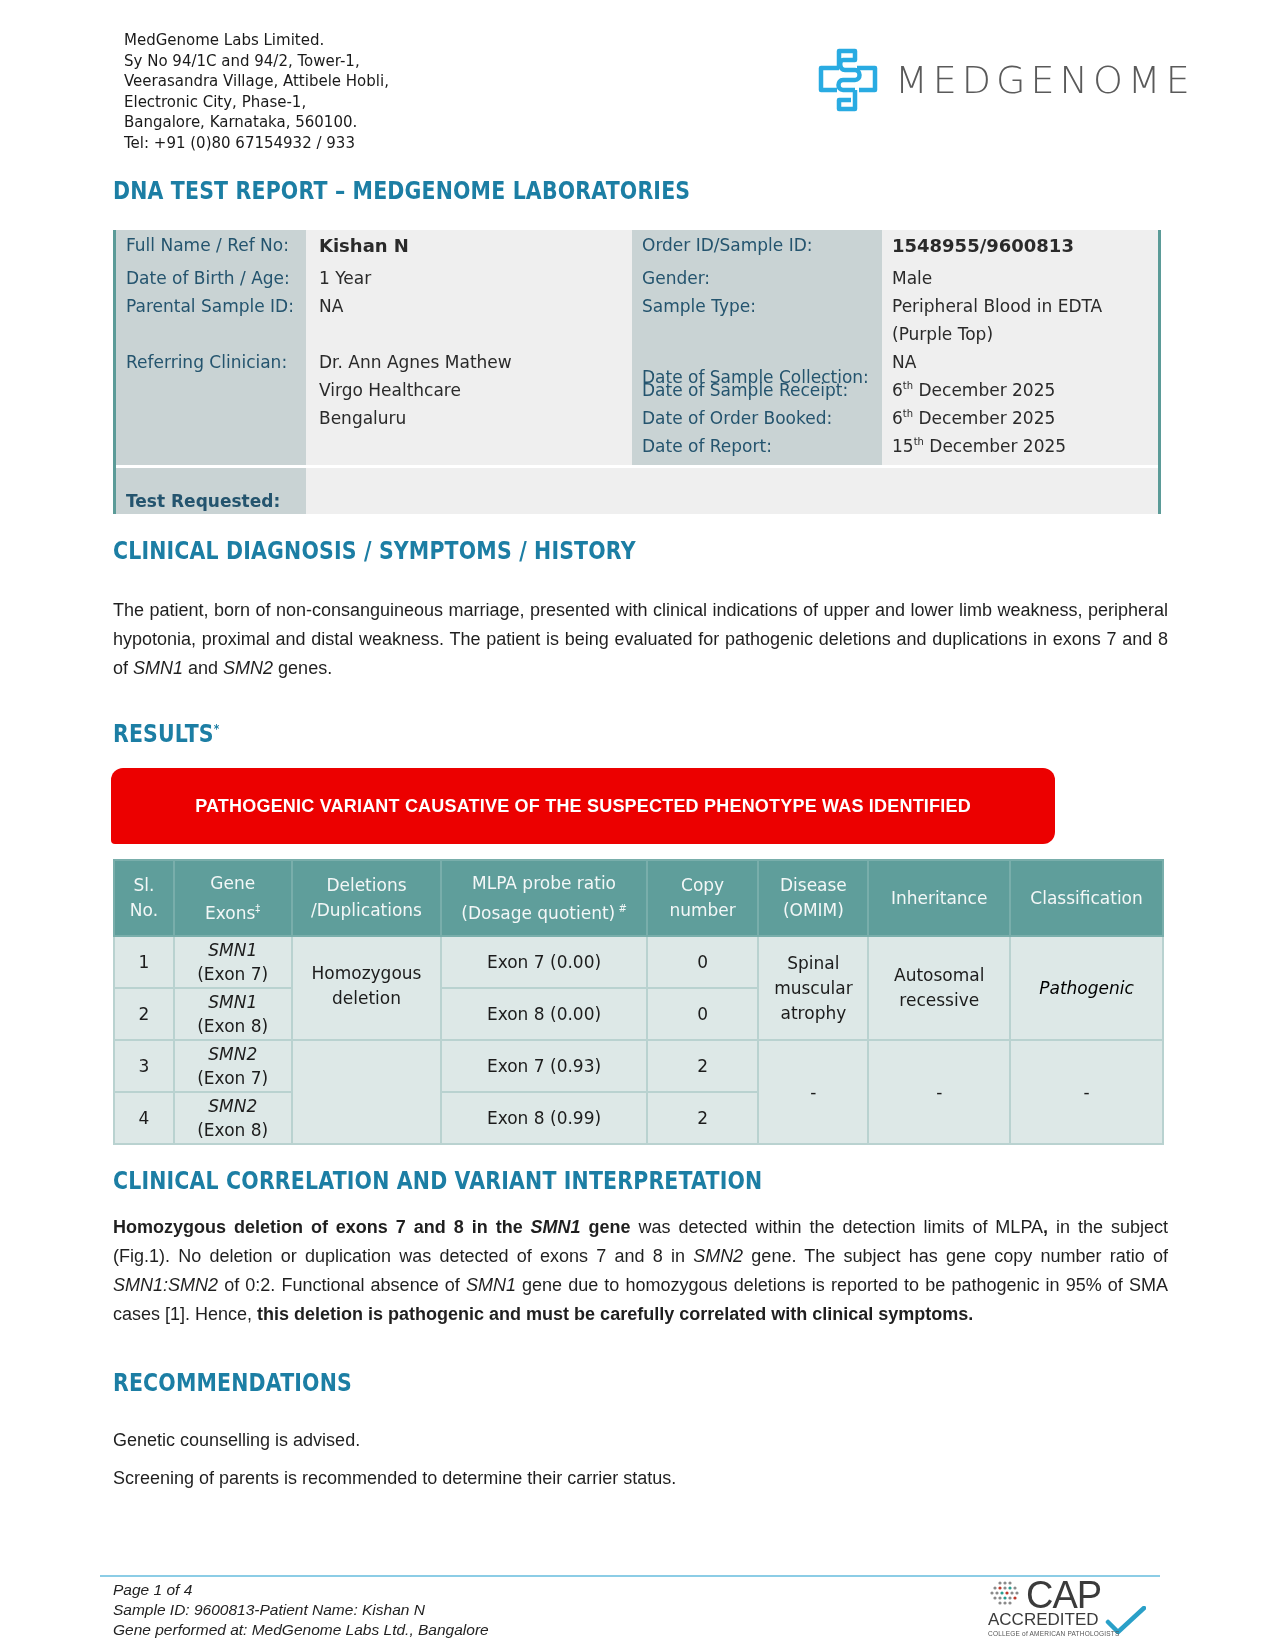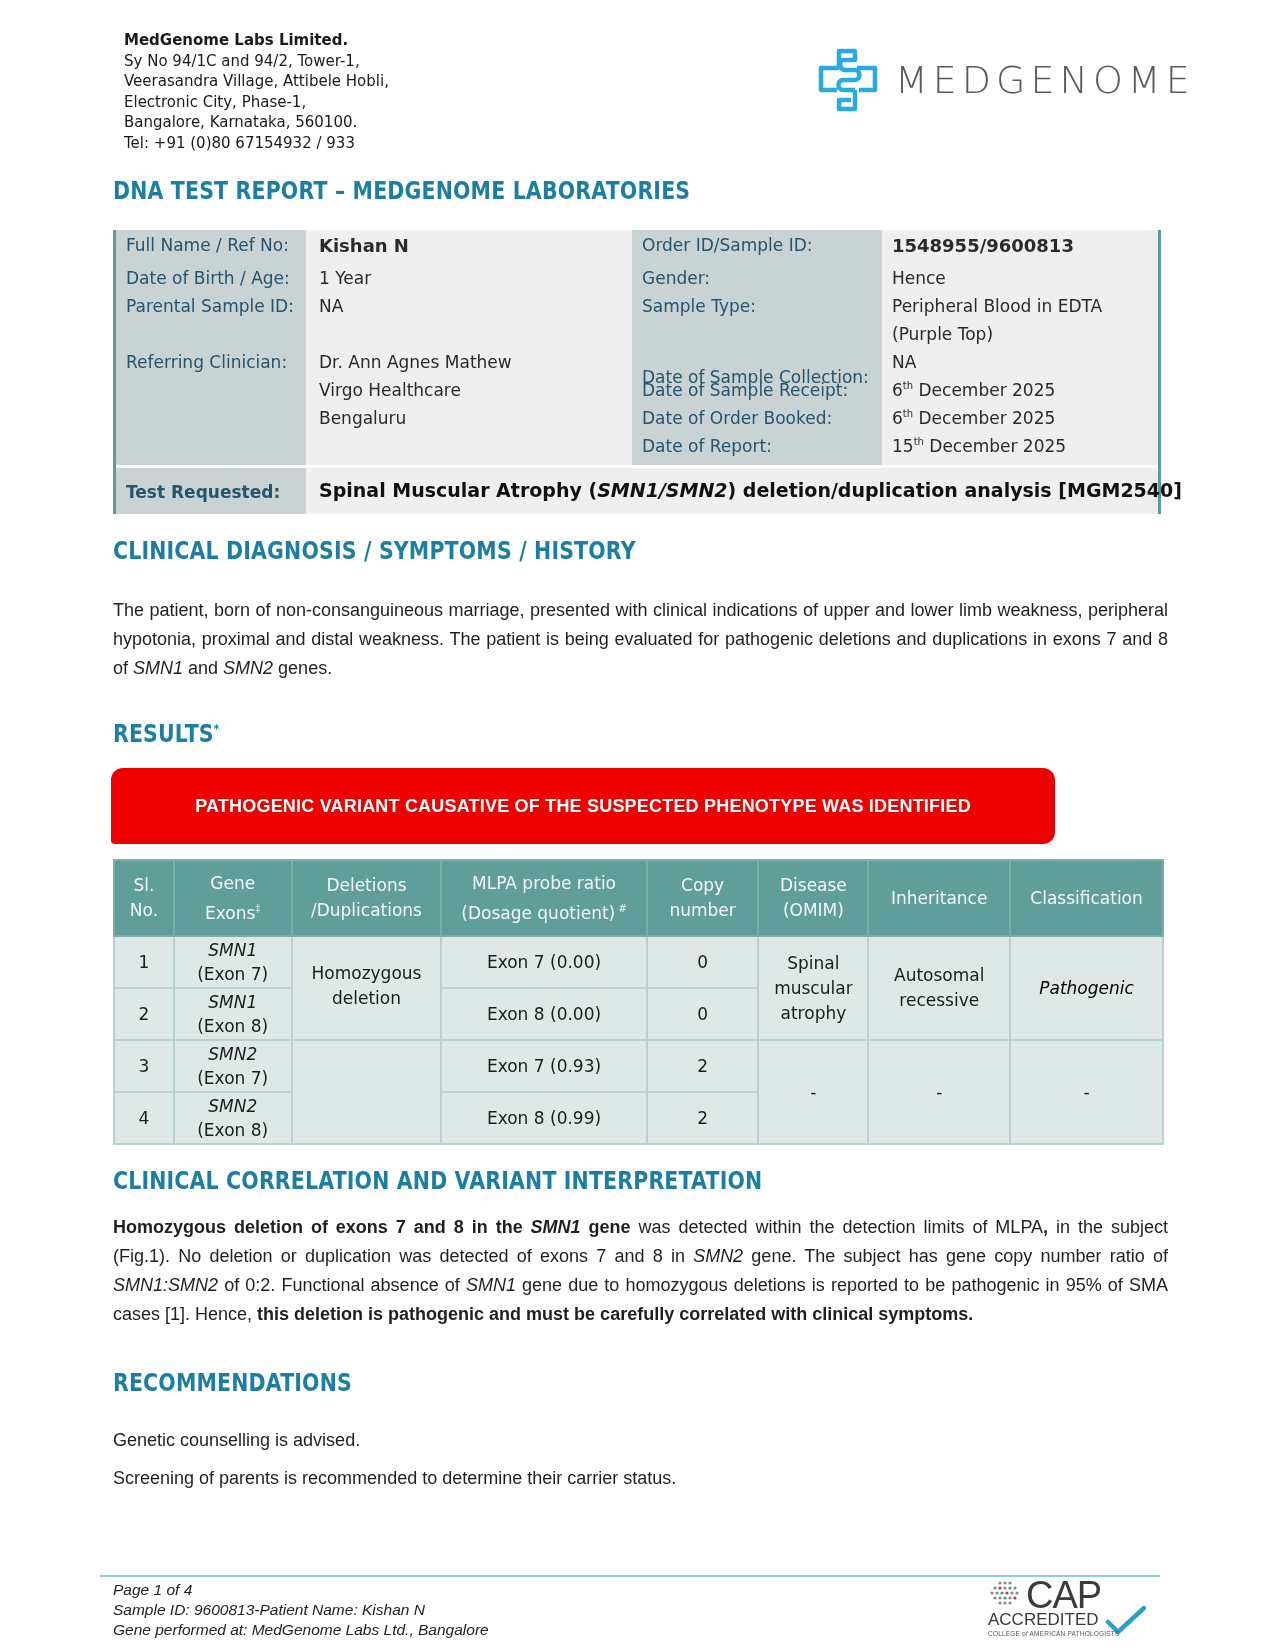--- a/index.html
+++ b/index.html
@@ -1,20 +1,20 @@
 <!DOCTYPE html>
 <html><head>
 <meta charset="utf-8">
 <style>
   * { box-sizing: border-box; margin: 0; padding: 0; }
   html, body { width: 1275px; height: 1650px; background: #ffffff; }
   body { position: relative; font-family: "DejaVu Sans", "Liberation Sans", sans-serif; color: #222; overflow: hidden; }
 
   .address { position: absolute; left: 124px; top: 30px; font-size: 15px; line-height: 20.5px; color: #1a1a1a; }
-  .address .company { font-weight: bold; }
+  .address .company { font-weight: normal; }
 
   .logo { position: absolute; left: 815px; top: 46px; display: flex; align-items: center; gap: 14px; }
   .logo-mark { width: 66px; height: 68px; }
   .logo-text { font-family: "DejaVu Sans", sans-serif; font-size: 38px; letter-spacing: 5px; color: #5a5a5a; font-weight: 300; }
 
   .h-section { position: absolute; left: 113px; font-family: "DejaVu Sans", "Liberation Sans", sans-serif; font-weight: bold; font-size: 25px; color: #1c7ea4; transform: scaleX(0.82); transform-origin: left center; white-space: nowrap; letter-spacing: 0.2px; }
   .h-title { top: 176px; }
   .h-clinical { top: 536px; }
   .h-results { top: 719px; }
   .h-correl { top: 1166px; }
@@ -24,21 +24,21 @@
   
   .info { position: absolute; left: 113px; top: 230px; width: 1048px; height: 284px; border-left: 3px solid #5b9b98; border-right: 3px solid #5b9b98; background: #efefef; }
   .info .lbl-col1 { position: absolute; left: 0; top: 0; width: 190px; height: 235px; background: #c9d3d4; }
   .info .lbl-col2 { position: absolute; left: 516px; top: 0; width: 250px; height: 235px; background: #c9d3d4; }
   .info .divider { position: absolute; left: 0; right: 0; top: 235px; height: 3px; background: #ffffff; }
   .info .lbl-col3 { position: absolute; left: 0; top: 238px; width: 190px; height: 46px; background: #c9d3d4; }
   .info .cell { position: absolute; font-size: 17px; line-height: 28px; color: #2a2a2a; white-space: nowrap; }
   .info .lbl { color: #24546e; }
   .info .bold { font-weight: bold; font-size: 18px; }
   .info sup { font-size: 10px; vertical-align: super; line-height: 0; }
-  .info .test-lbl { font-weight: bold; color: #24546e; font-size: 17px; }
+  .info .test-lbl { font-weight: bold; color: #24546e; font-size: 17px; margin-top: 9px; }
   .info .test-val { font-weight: bold; color: #111; font-size: 19px; }
 
   .para { position: absolute; left: 113px; width: 1055px; font-family: "Liberation Sans", sans-serif; font-size: 18px; line-height: 29px; color: #1f1f1f; text-align: justify; }
   .p-clinical { top: 596px; }
   .p-correl { top: 1213px; }
   .p-rec1 { top: 1426px; }
   .p-rec2 { top: 1464px; }
 
   .banner { position: absolute; left: 111px; top: 768px; width: 944px; height: 76px; background: #ec0000; border-radius: 12px 12px 12px 0; border-bottom-left-radius: 4px; display: flex; align-items: center; justify-content: center; }
   .banner span { color: #fff; font-weight: bold; font-size: 18px; font-family: "Liberation Sans", sans-serif; letter-spacing: 0.2px; }
@@ -101,35 +101,34 @@
   <div class="cell lbl" style="left:10px; top:62px;">Parental Sample ID:</div>
   <div class="cell" style="left:203px; top:62px;">NA</div>
   <div class="cell lbl" style="left:10px; top:118px;">Referring Clinician:</div>
   <div class="cell" style="left:203px; top:118px;">Dr. Ann Agnes Mathew</div>
   <div class="cell" style="left:203px; top:146px;">Virgo Healthcare</div>
   <div class="cell" style="left:203px; top:174px;">Bengaluru</div>
 
   <div class="cell lbl" style="left:526px; top:1px;">Order ID/Sample ID:</div>
   <div class="cell bold" style="left:776px; top:2px;">1548955/9600813</div>
   <div class="cell lbl" style="left:526px; top:34px;">Gender:</div>
-  <div class="cell" style="left:776px; top:34px;">Hence</div>
+  <div class="cell" style="left:776px; top:34px;">Male</div>
   <div class="cell lbl" style="left:526px; top:62px;">Sample Type:</div>
   <div class="cell" style="left:776px; top:62px;">Peripheral Blood in EDTA</div>
   <div class="cell" style="left:776px; top:90px;">(Purple Top)</div>
   <div class="cell lbl" style="left:526px; top:118px;margin-top:15px;">Date of Sample Collection:</div>
   <div class="cell" style="left:776px; top:118px;">NA</div>
   <div class="cell lbl" style="left:526px; top:146px;">Date of Sample Receipt:</div>
   <div class="cell" style="left:776px; top:146px;"><span>6</span><sup>th</sup><span> December 2025</span></div>
   <div class="cell lbl" style="left:526px; top:174px;">Date of Order Booked:</div>
   <div class="cell" style="left:776px; top:174px;"><span>6</span><sup>th</sup><span> December 2025</span></div>
   <div class="cell lbl" style="left:526px; top:202px;">Date of Report:</div>
   <div class="cell" style="left:776px; top:202px;"><span>15</span><sup>th</sup><span> December 2025</span></div>
 
   <div class="cell test-lbl" style="left:10px; top:248px;">Test Requested:</div>
-  <div class="cell test-val" style="left:203px; top:246px;"><span>Spinal Muscular Atrophy (</span><i>SMN1</i><i>/</i><i>SMN2</i><span>) deletion/duplication analysis [MGM2540]</span></div>
 </div>
 
 <div class="h-section h-clinical">CLINICAL DIAGNOSIS / SYMPTOMS / HISTORY</div>
 <div class="para p-clinical"><span>The patient, born of non-consanguineous marriage, presented with clinical indications of upper and lower limb weakness, peripheral hypotonia, proximal and distal weakness. The patient is being evaluated for pathogenic deletions and duplications in exons 7 and 8 of </span><i>SMN1</i><span> and </span><i>SMN2</i><span> genes.</span></div>
 
 <div class="h-section h-results"><span>RESULTS</span><sup>*</sup></div>
 <div class="banner">
     <span>PATHOGENIC VARIANT CAUSATIVE OF THE SUSPECTED PHENOTYPE WAS IDENTIFIED</span>
   </div>
 

